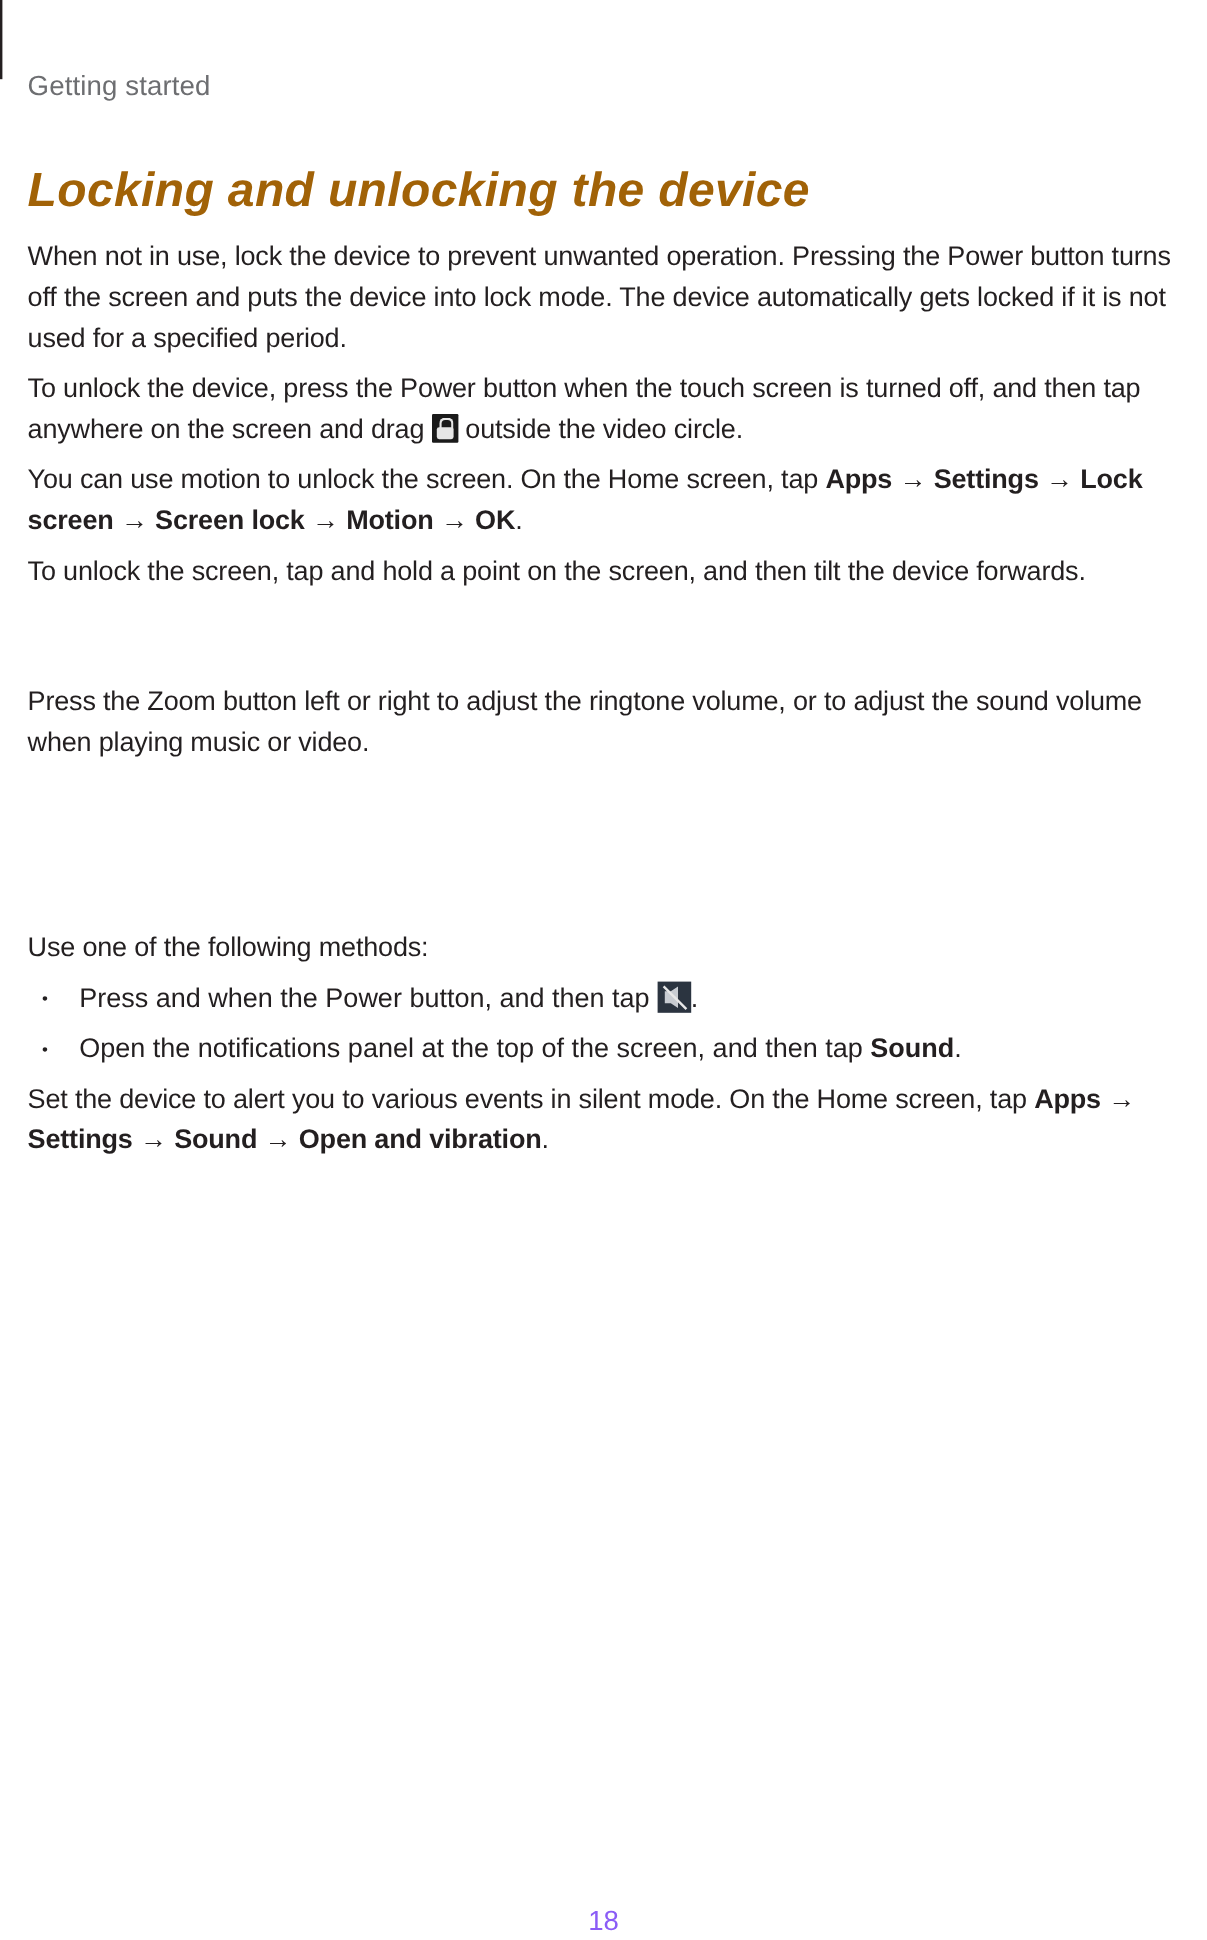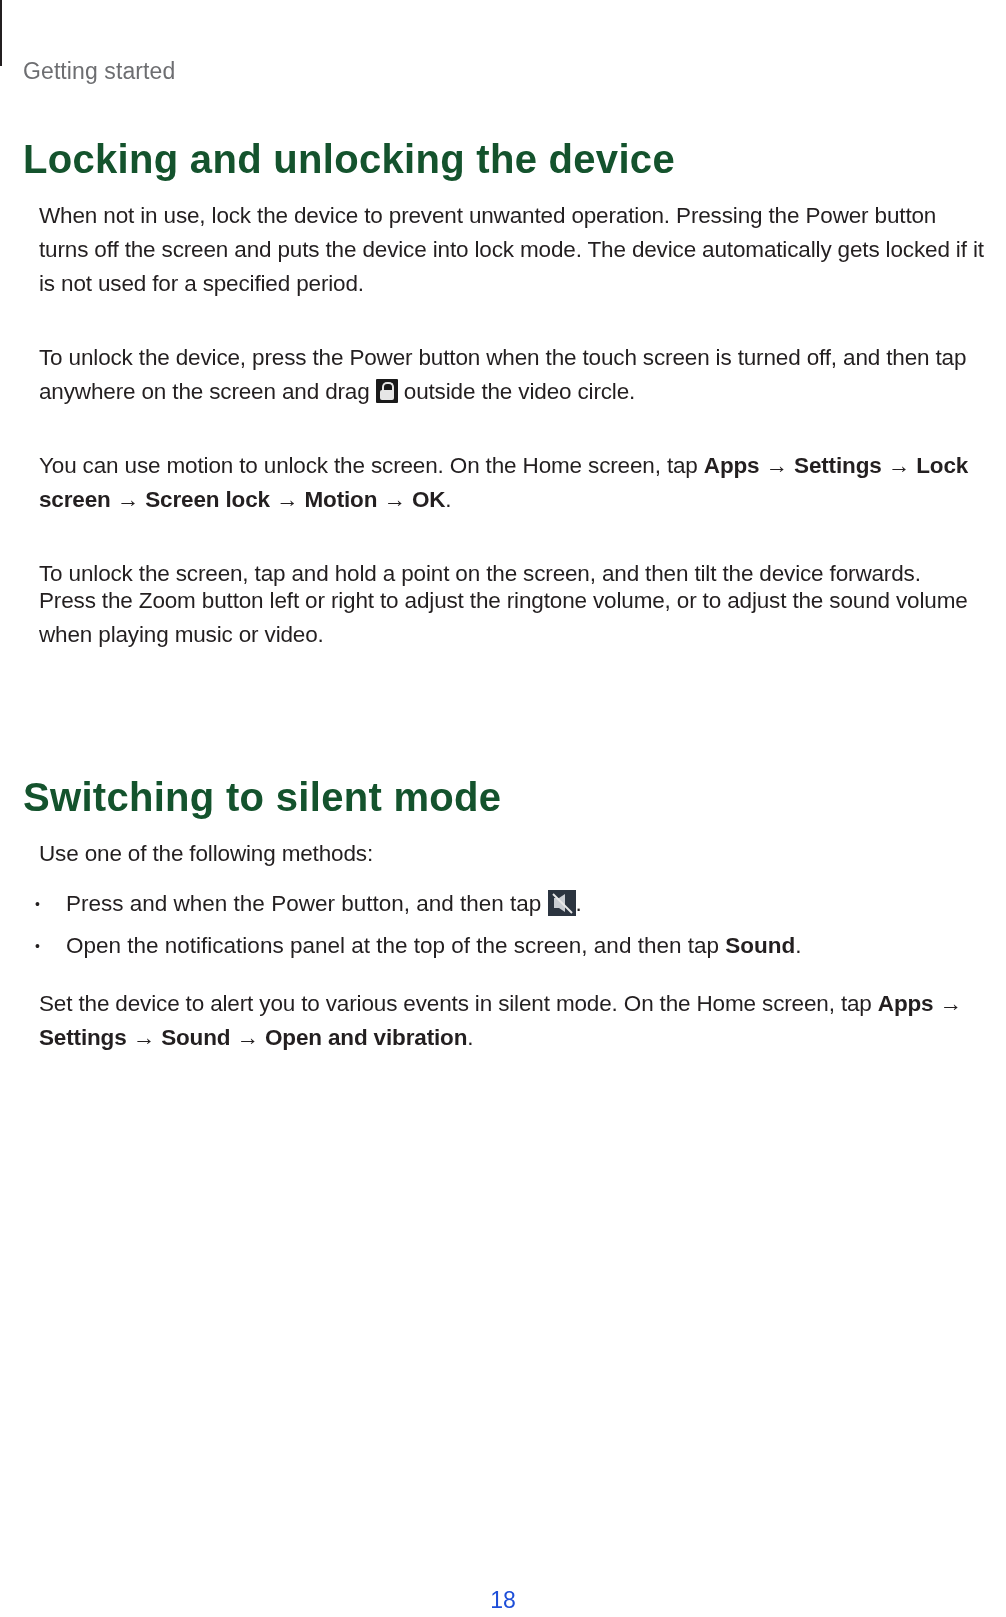--- a/index.html
+++ b/index.html
@@ -10,25 +10,25 @@
     }
     .margin-line {
       position: absolute; left: 0; top: 0; width: 2px; height: 66px; background: #231f20;
     }
     .running-header {
       position: absolute; left: 23px; top: 38px;
       font-size: 23px; color: #6d6e71; letter-spacing: 0.1px; margin-top: 20px;
     }
     .content { position: absolute; left: 23px; top: 135px; width: 980px; }
     h1 {
-      margin: 0; font-weight: bold; color: #14532d;
-      font-size: 40px; letter-spacing: 0.3px; line-height: 1.2;
+      margin: 0; font-weight: bold; color: #a16207;
+      font-size: 40px; letter-spacing: 0.3px; line-height: 1.2; font-style: italic;
     }
     p {
-      margin: 16px; font-size: 22.5px; line-height: 34px; letter-spacing: -0.15px;
+      margin: 0; font-size: 22.5px; line-height: 34px; letter-spacing: -0.15px;
     }
     .gap-s { height: 8px; }
     b { font-weight: bold; }
     .sec1 h1 { margin-bottom: 14px; }
     .sec2 { position: absolute; top: 433px; }
     .sec3 { position: absolute; top: 638px; }
     .sec2 h1, .sec3 h1 { margin-bottom: 12px; }
     ul { list-style: none; margin: 0; padding: 0; }
     li { position: relative; padding-left: 43px; font-size: 22.5px; line-height: 34px; margin-top: 8px; }
     li .bullet { position: absolute; left: 12px; top: 0; font-size: 14px; }
@@ -44,21 +44,21 @@
       content: ""; position: absolute; left: 4px; top: 11px; width: 14px; height: 10px;
       background: #e6e6e6; border-radius: 2px;
     }
     .icon-mute {
       display: inline-block; width: 28px; height: 26px; background: #2b3440;
       vertical-align: -5px; position: relative;
     }
     .icon-mute svg { position: absolute; left: 0; top: 0; }
     .page-number {
       position: absolute; left: 0; width: 1006px; top: 1587px; text-align: center;
-      font-size: 23px; color: #1d4ed8;
+      font-size: 23px; color: #8b5cf6;
     }
   </style>
 </head>
 <body>
 
 <div class="margin-line"></div>
 <div class="running-header">Getting started</div>
 
 <div class="content">
 
@@ -71,21 +71,20 @@
     <p><span>You can use motion to unlock the screen. On the Home screen, tap </span><b>Apps</b> <span>→</span> <b>Settings</b> <span>→</span> <b>Lock screen</b> <span>→</span> <b>Screen lock</b> <span>→</span> <b>Motion</b> <span>→</span> <b>OK</b><span>.</span></p>
     <div class="gap-s"></div>
     <p>To unlock the screen, tap and hold a point on the screen, and then tilt the device forwards.</p>
   </section>
 
   <section class="sec2">
     <p>Press the Zoom button left or right to adjust the ringtone volume, or to adjust the sound volume when playing music or video.</p>
   </section>
 
   <section class="sec3">
-    <h1>Switching to silent mode</h1>
     <p>Use one of the following methods:</p>
     <ul>
       <li><span class="bullet">•</span><span>Press and when the Power button, and then tap </span><span class="icon-mute"><svg width="28" height="26" viewBox="0 0 28 26">
               <path d="M6 18 L6 8 L11 8 L17 4 L17 22 L11 18 Z" fill="#c8ccd2"></path>
               <line x1="5" y1="4" x2="24" y2="23" stroke="#e8e8e8" stroke-width="2"></line>
             </svg></span><span>.</span></li>
       <li><span class="bullet">•</span><span>Open the notifications panel at the top of the screen, and then tap </span><b>Sound</b><span>.</span></li>
     </ul>
     <div class="gap-s"></div>
     <p><span>Set the device to alert you to various events in silent mode. On the Home screen, tap </span><b>Apps</b> <span>→</span> <b>Settings</b> <span>→</span> <b>Sound</b> <span>→</span> <b>Open and vibration</b><span>.</span></p>

